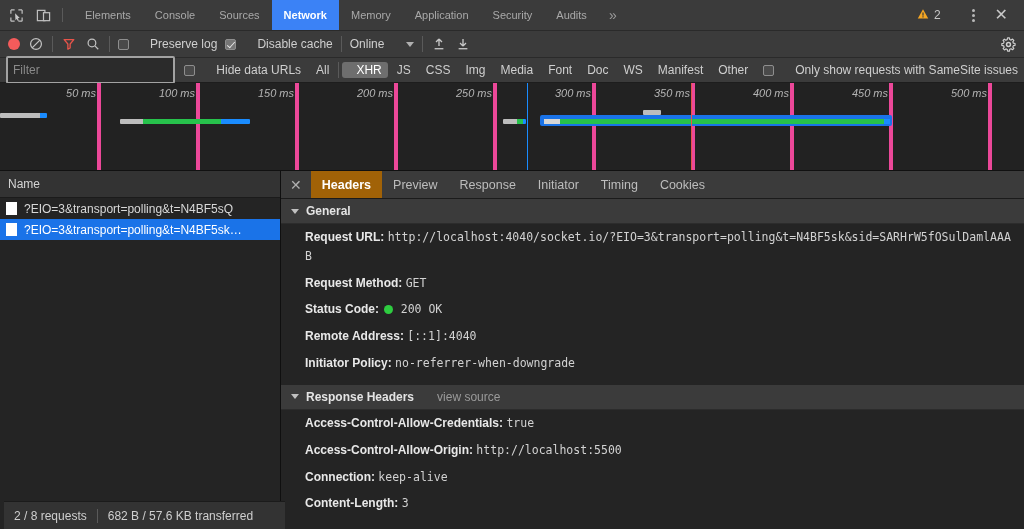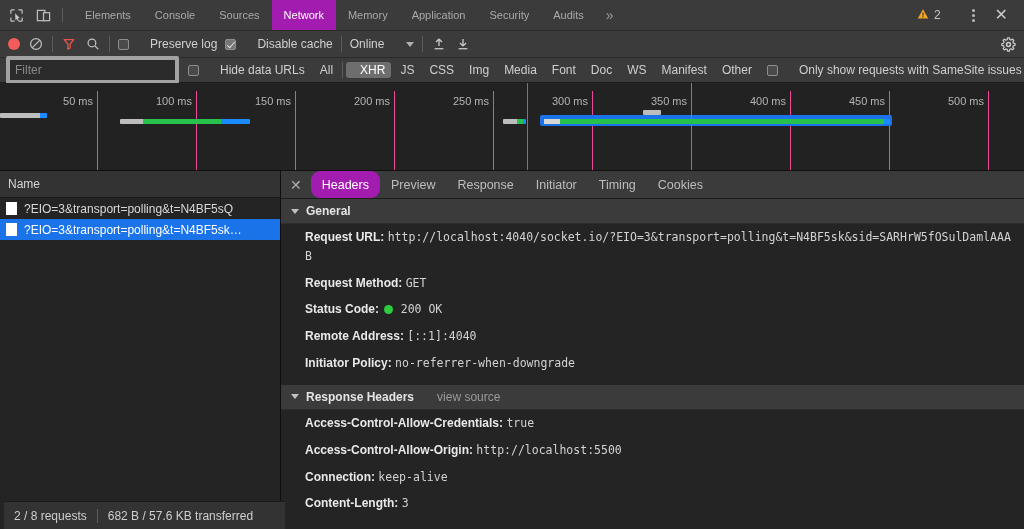--- a/index.html
+++ b/index.html
@@ -19,21 +19,21 @@
     border-bottom:1px solid #2a2a2a;
   }
   .tb-icons { display:flex; align-items:center; padding:0 6px 0 8px; gap:10px; }
   .tb-icon { width:17px; height:17px; display:flex; align-items:center; justify-content:center; cursor:pointer; }
   .tb-sep { width:1px; background:#5a5a5a; margin:8px 4px; }
   .tabs { display:flex; align-items:stretch; margin-left:6px; }
   .tab {
     display:flex; align-items:center; padding:0 12px;
     color:#a9a9a9; font-size:11px; cursor:pointer; white-space:nowrap;
   }
-  .tab.active { background:#a21caf; color:#fff; font-weight:normal; }
+  .tab.active { background:#3b82f6; color:#fff; font-weight:bold; }
   .tab.more { padding:0 10px; font-size:14px; color:#9a9a9a; }
   .tb-right { margin-left:auto; display:flex; align-items:center; padding-right:8px; gap:2px; }
   .warn-badge { display:flex; align-items:center; gap:5px; padding:0 8px; color:#c6c6c6; font-size:12px; cursor:pointer; }
   .dots { display:flex; flex-direction:column; gap:2px; padding:0 10px; cursor:pointer; }
   .dots i { width:3px; height:3px; border-radius:50%; background:#b8b8b8; display:block; }
   .closebtn { padding:0 8px; font-size:16px; color:#c8c8c8; cursor:pointer; line-height:1; }
 
   
   .toolbar {
     height:27px; background:#3b3b3b;
@@ -60,33 +60,33 @@
   .tb-far { margin-left:auto; display:flex; align-items:center; }
 
   
   .filterbar {
     height:25px; background:#3b3b3b;
     display:flex; align-items:center; gap:9px; padding:0 6px;
     border-bottom:1px solid #1d1d1d;
   }
   .filter-input {
     width:178px; height:28px; background:#2b2b2b;
-    border:4px solid #a3a3a3; border-radius:2px;
+    border:2px solid #a3a3a3; border-radius:2px;
     color:#d0d0d0; font-size:12px; padding:0 5px;
     font-family:"Liberation Sans", sans-serif;
   }
   .filter-input::placeholder { color:#8a8a8a; }
   .chips { display:flex; align-items:center; gap:3px; }
   .chip { padding:1px 6px; border-radius:3px; color:#cfcfcf; font-size:12px; cursor:pointer; white-space:nowrap; }
   .chip.active { background:#6e6e6e; color:#fff;padding-left:14px; }
 
   
   .overview { height:88px; background:#222; position:relative; border-bottom:1px solid #111; overflow:hidden; }
   .ruler { height:23px; position:relative; }
-  .tick { position:absolute; top:8px; height:88px; border-left:1px solid #ec4899; }
+  .tick { position:absolute; top:0; height:88px; border-left:4px solid #ec4899;font-style:italic; }
   .tick span {
     position:absolute; right:5px; top:4px; font-size:11px; color:#b4b4b4; white-space:nowrap;
   }
   .ov-band { position:absolute; left:0; right:0; height:88px; top:0; }
   .bar { position:absolute; height:5px; border-radius:1px; overflow:hidden; display:flex; }
   .seg-wait { background:#bdbdbd; height:100%; }
   .seg-green { background:#27c24c; height:100%; }
   .seg-blue { background:#1a8cff; height:100%; }
   .evline { position:absolute; top:0; width:1px; height:88px; }
   .sel-outline {
@@ -113,21 +113,21 @@
   
   .detail { flex:1; background:#242424; display:flex; flex-direction:column; overflow:hidden; }
   .dtabs {
     height:28px; background:#3b3b3b; display:flex; align-items:stretch;
     border-bottom:1px solid #1b1b1b;
   }
   .dclose {
     display:flex; align-items:center; padding:0 9px; color:#b0b0b0; font-size:14px; cursor:pointer;
   }
   .dtab { display:flex; align-items:center; padding:0 11px; color:#bdbdbd; font-size:12.5px; cursor:pointer; }
-  .dtab.active { background:#a21caf; color:#fff; font-weight:normal;border-radius:9px; }
+  .dtab.active { background:#a16207; color:#fff; font-weight:bold; }
   .dbody { flex:1; overflow:hidden; padding-bottom:2px; }
   .section-head {
     background:#3b3b3b; height:25px; display:flex; align-items:center; gap:7px;
     padding:0 10px; font-weight:bold; color:#e4e4e4; font-size:12px;
     border-bottom:1px solid #2c2c2c; cursor:pointer;
   }
   .tri { width:0;height:0;border-left:4.5px solid transparent;border-right:4.5px solid transparent;border-top:5px solid #c0c0c0; }
   .viewsrc { font-weight:normal; color:#9a9a9a; margin-left:16px; cursor:pointer; }
   .kvrow { padding:4px 10px 4px 24px; font-size:12px; line-height:1.55; color:#d8d8d8; word-break:break-all; }
   .k { font-weight:bold; color:#e8e8e8; }

